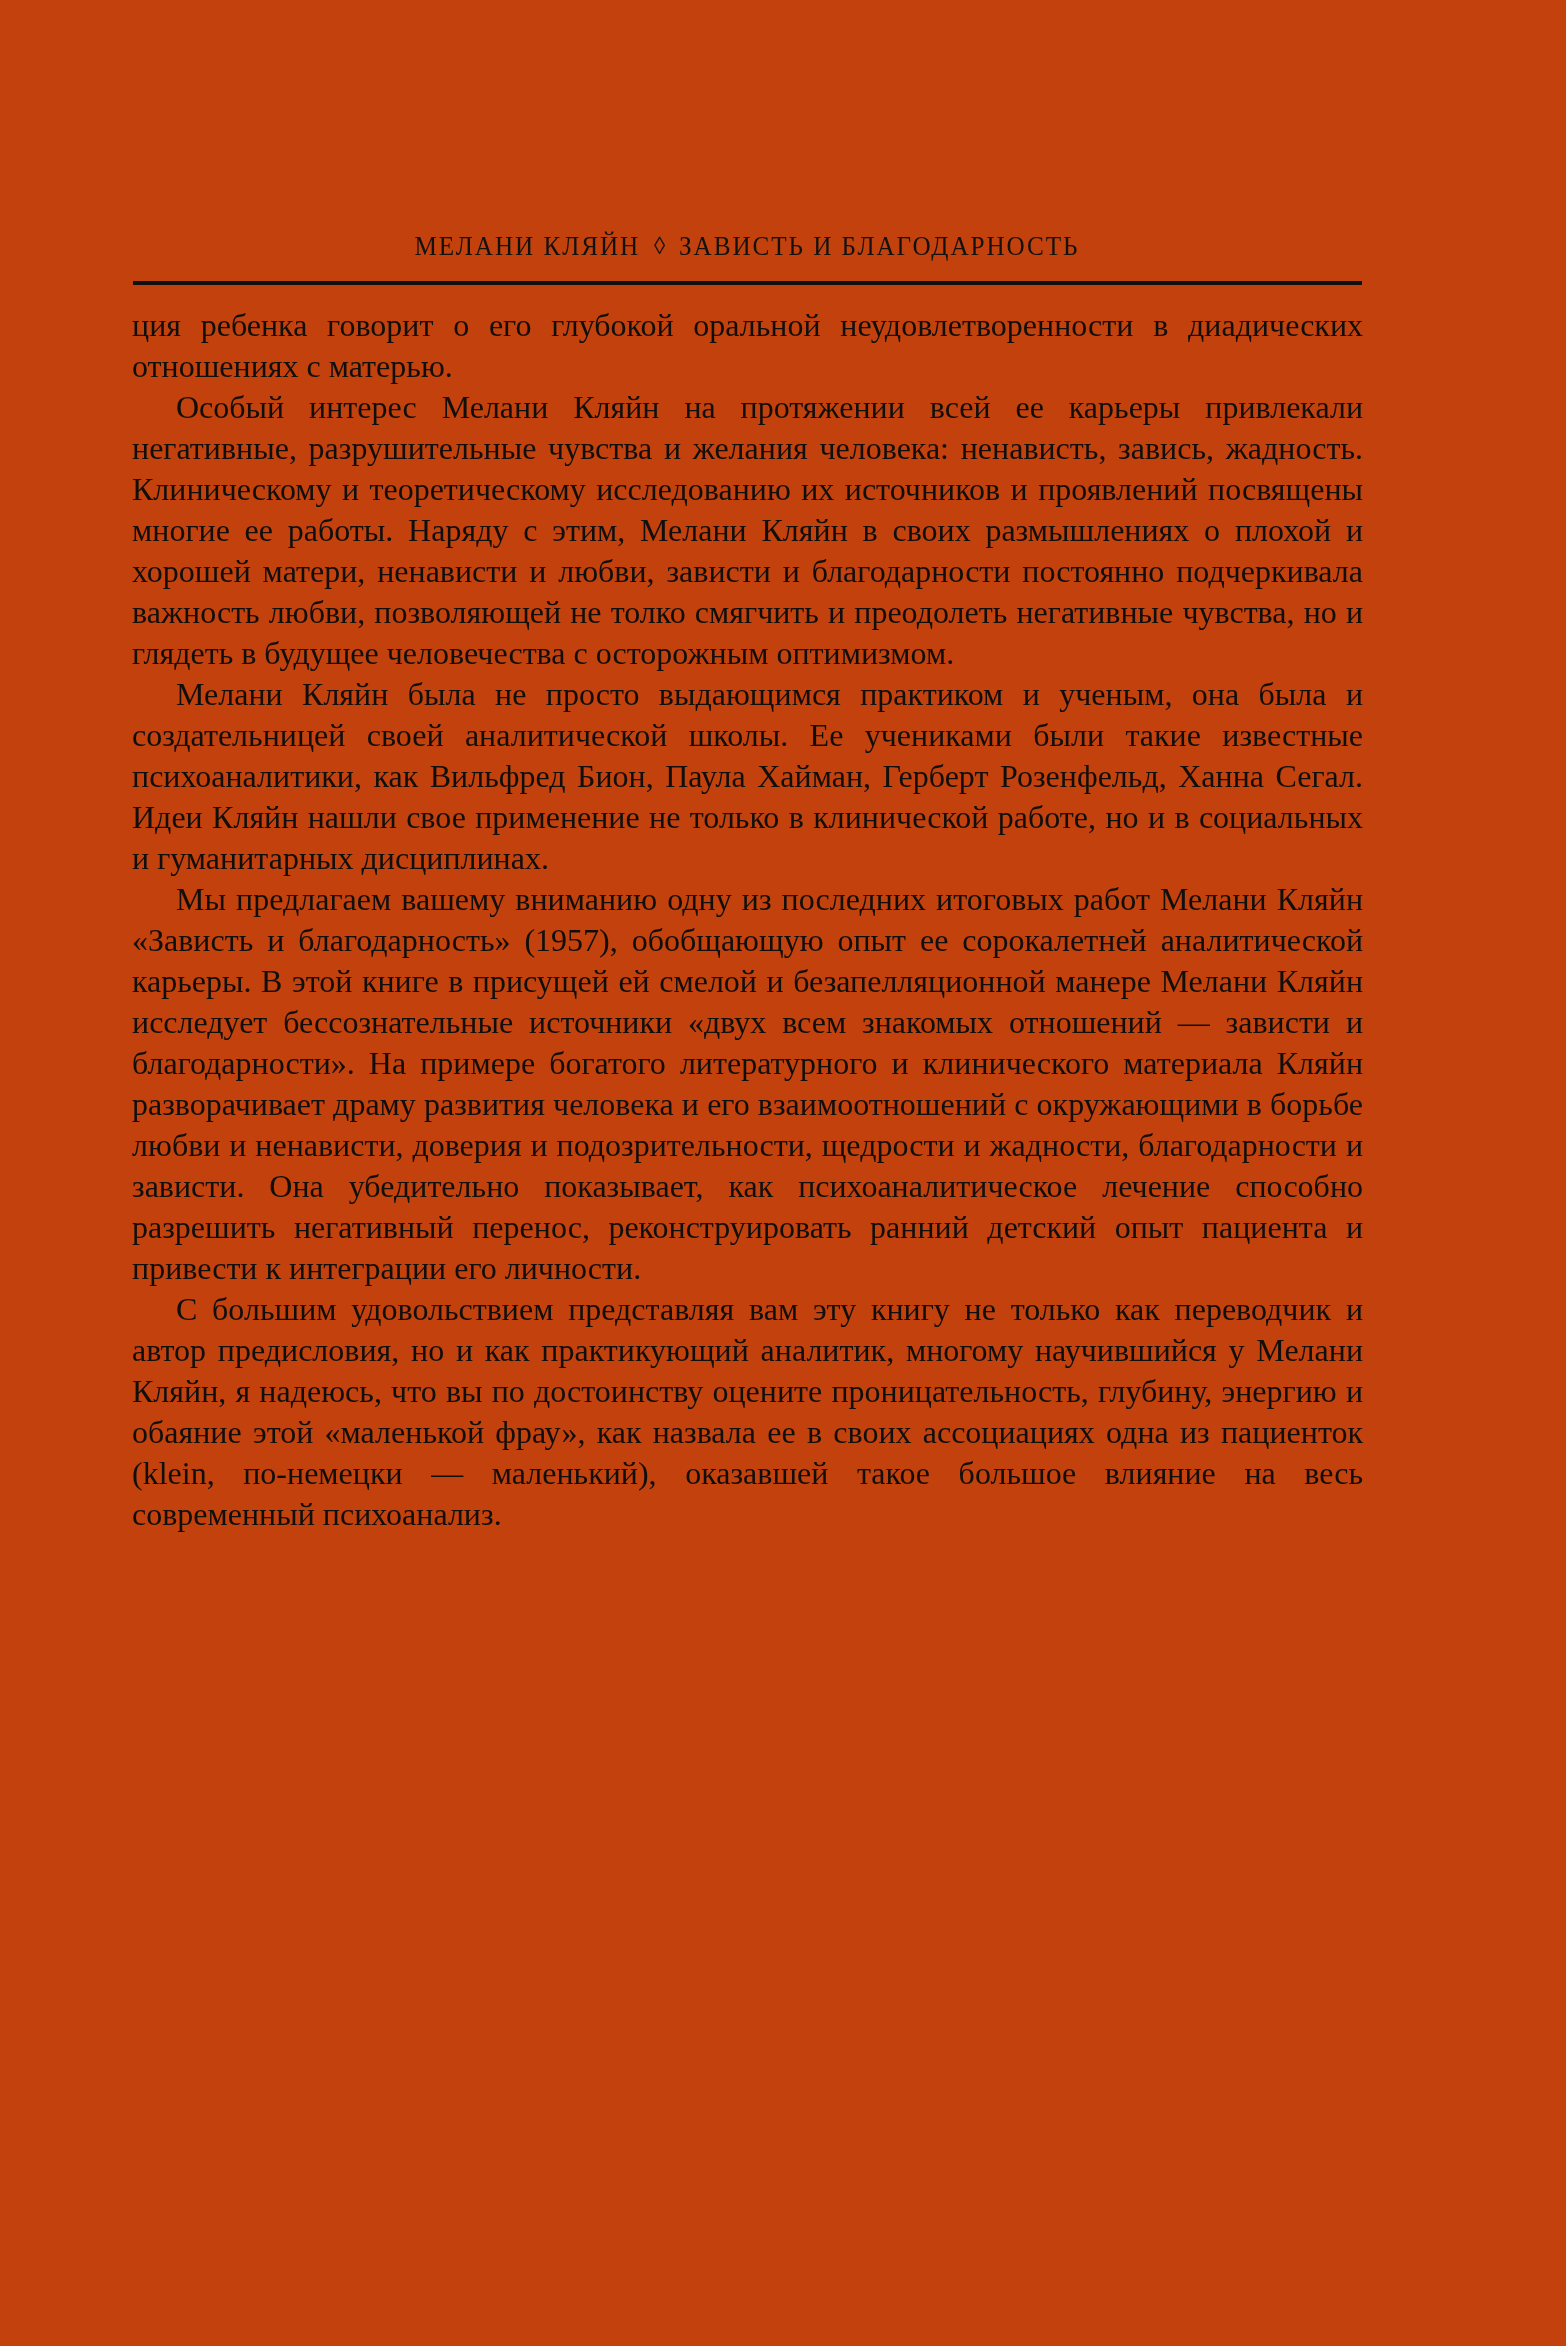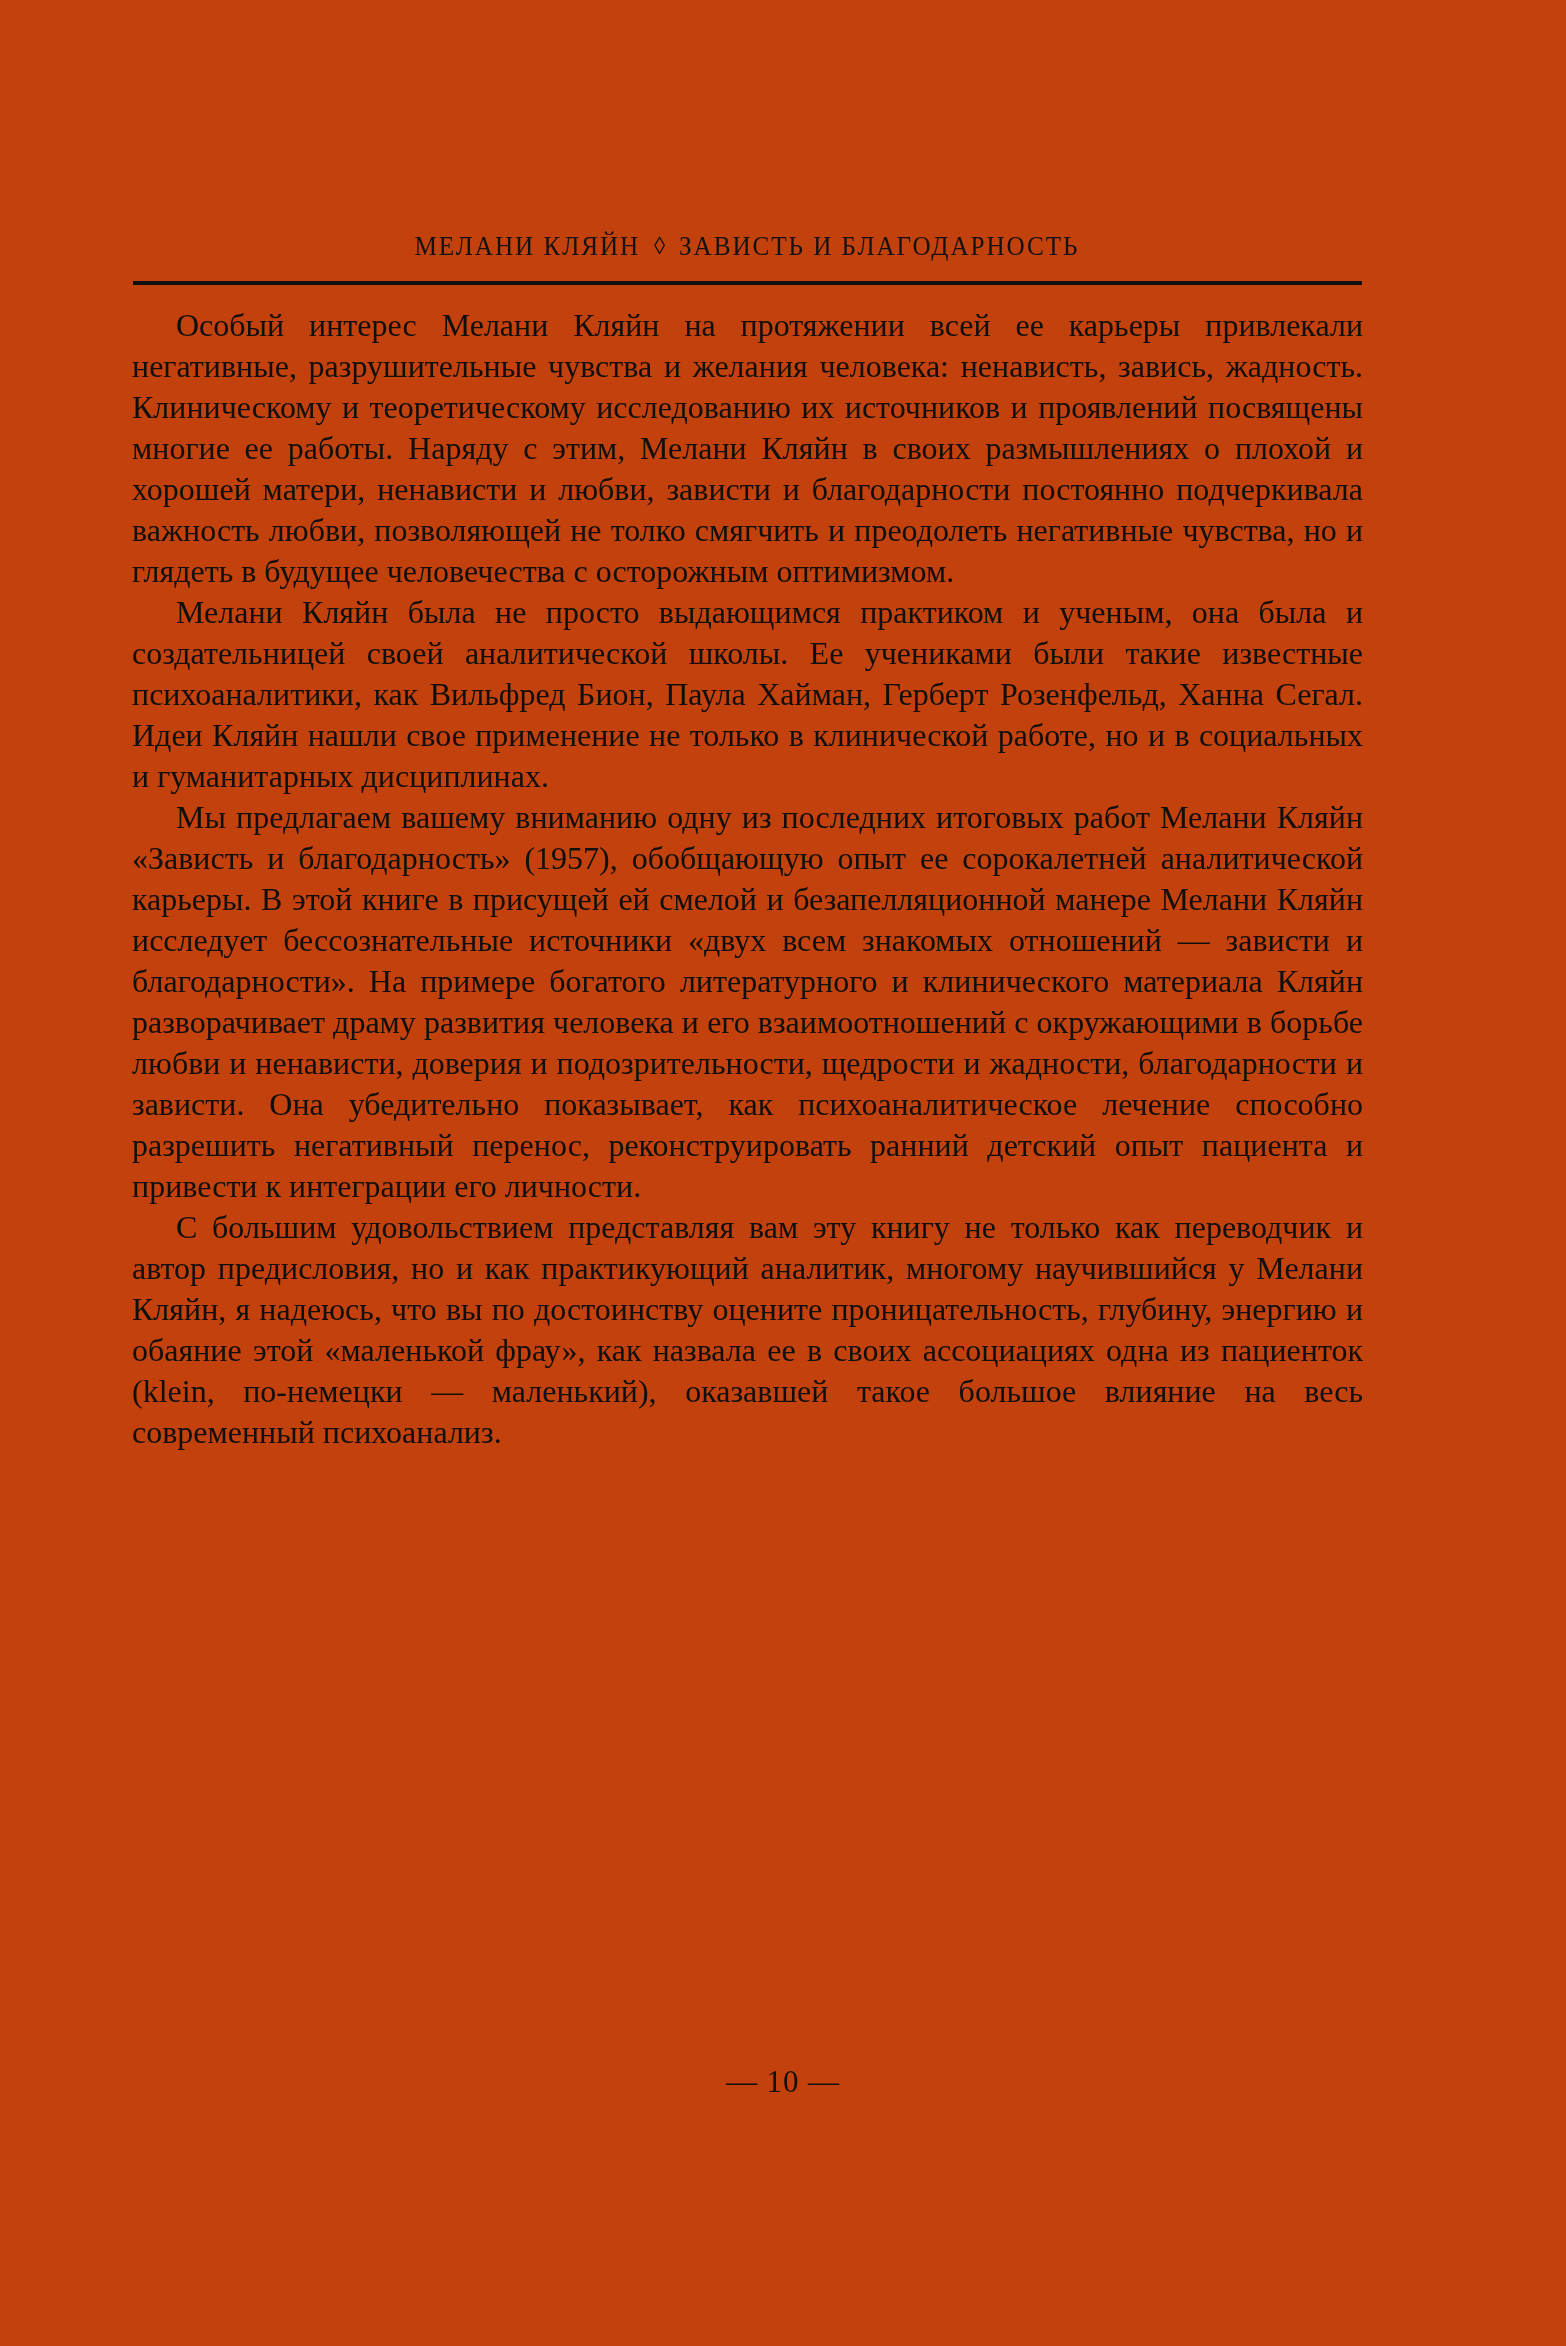--- a/index.html
+++ b/index.html
@@ -114,25 +114,23 @@
 
 <div class="page">
 
   <div class="running-head">
     <span>МЕЛАНИ КЛЯЙН</span><span class="rh-sep">◊</span><span>ЗАВИСТЬ И БЛАГОДАРНОСТЬ</span>
   </div>
 
   <div class="head-rule"></div>
 
   <div class="body-block">
+    <p class="no-indent">ция ребенка говорит о его глубокой оральной неудовлетворенности в диадических отношениях с матерью.</p>
     <p>Особый интерес Мелани Кляйн на протяжении всей ее карьеры привлекали негативные, разрушительные чувства и желания человека: ненависть, завись, жадность. Клиническому и теоретическому исследованию их источников и проявлений посвящены многие ее работы. Наряду с этим, Мелани Кляйн в своих размышлениях о плохой и хорошей матери, ненависти и любви, зависти и благодарности постоянно подчеркивала важность любви, позволяющей не толко смягчить и преодолеть негативные чувства, но и глядеть в будущее человечества с осторожным оптимизмом.</p>
     <p>Мелани Кляйн была не просто выдающимся практиком и ученым, она была и создательницей своей аналитической школы. Ее учениками были такие известные психоаналитики, как Вильфред Бион, Паула Хайман, Герберт Розенфельд, Ханна Сегал. Идеи Кляйн нашли свое применение не только в клинической работе, но и в социальных и гуманитарных дисциплинах.</p>
     <p>Мы предлагаем вашему вниманию одну из последних итоговых работ Мелани Кляйн «Зависть и благодарность» (1957), обобщающую опыт ее сорокалетней аналитической карьеры. В этой книге в присущей ей смелой и безапелляционной манере Мелани Кляйн исследует бессознательные источники «двух всем знакомых отношений — зависти и благодарности». На примере богатого литературного и клинического материала Кляйн разворачивает драму развития человека и его взаимоотношений с окружающими в борьбе любви и ненависти, доверия и подозрительности, щедрости и жадности, благодарности и зависти. Она убедительно показывает, как психоаналитическое лечение способно разрешить негативный перенос, реконструировать ранний детский опыт пациента и привести к интеграции его личности.</p>
     <p>С большим удовольствием представляя вам эту книгу не только как переводчик и автор предисловия, но и как практикующий аналитик, многому научившийся у Мелани Кляйн, я надеюсь, что вы по достоинству оцените проницательность, глубину, энергию и обаяние этой «маленькой фрау», как назвала ее в своих ассоциациях одна из пациенток (klein, по-немецки — маленький), оказавшей такое большое влияние на весь современный психоанализ.</p>
   </div>
 
 
-  <div class="folio">
-    <span class="dash">—</span><span>10</span><span class="dash">—</span>
-  </div>
 
 </div>
 
 
 </body></html>

